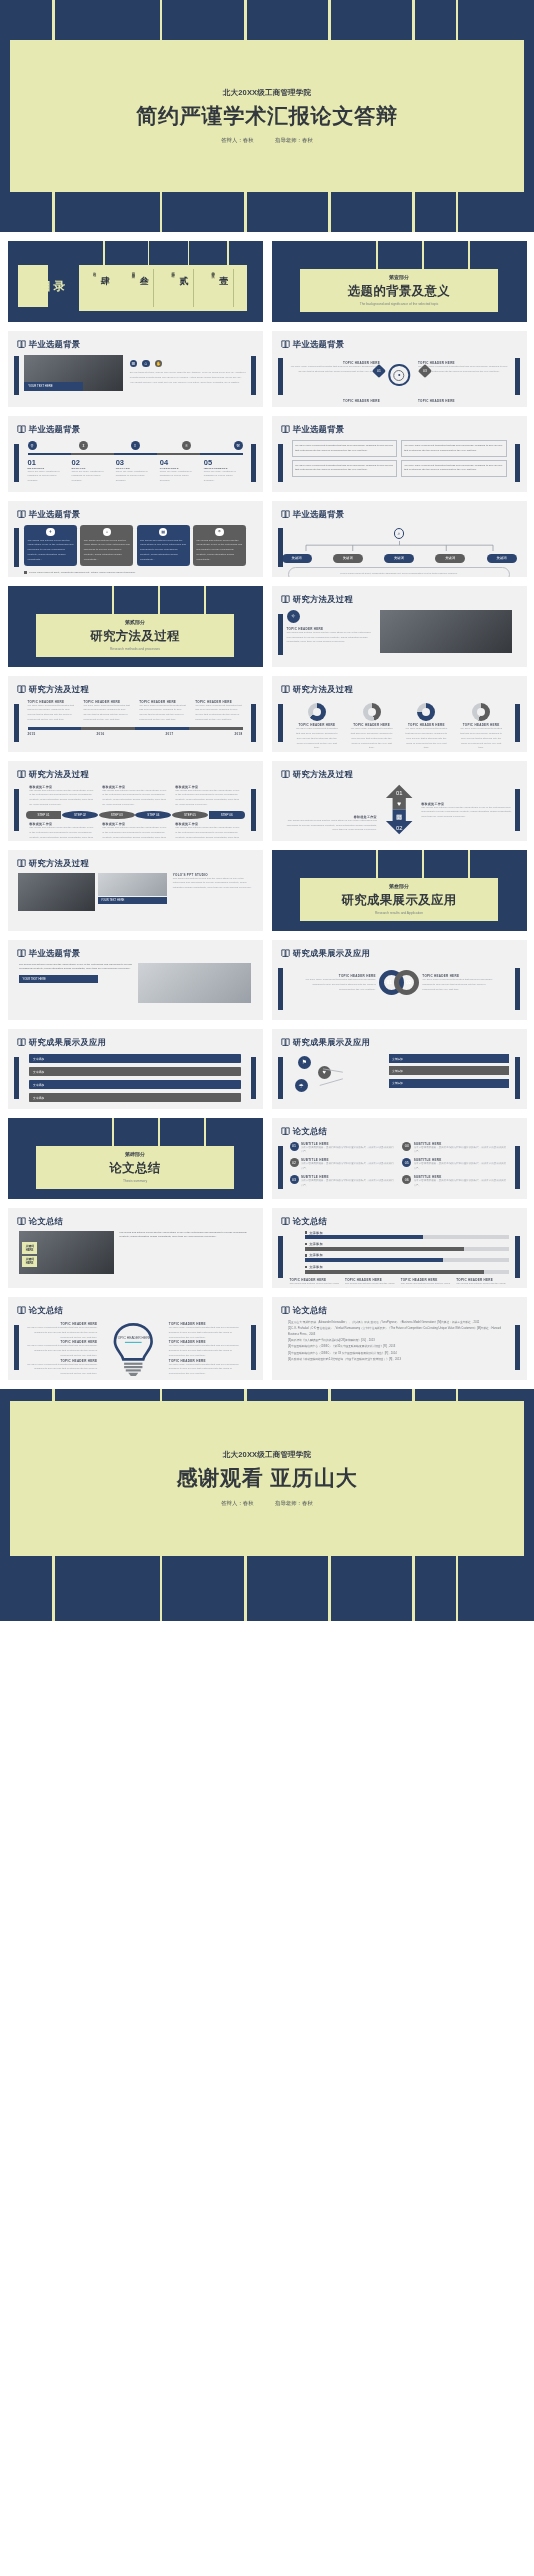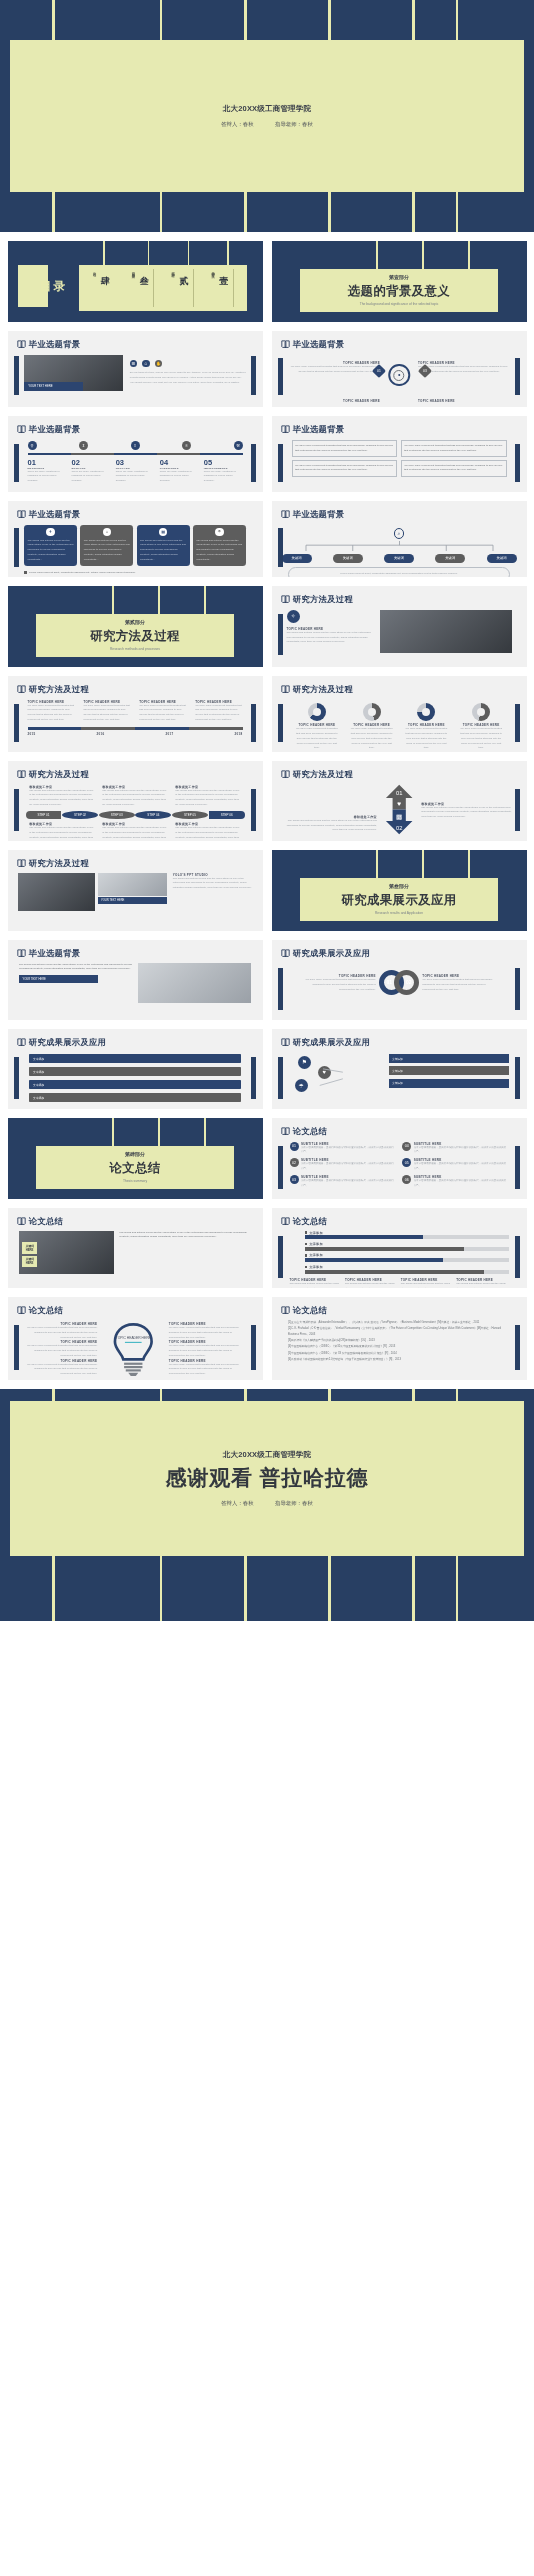--- a/index.html
+++ b/index.html
@@ -104,20 +104,21 @@
       <span style="flex:14"></span>
         <i style="width:2.5px"></i>
       <span style="flex:14"></span>
         <i style="width:2.5px"></i>
       <span style="flex:7"></span>
         <i style="width:2.5px"></i>
       <span style="flex:13"></span>
     </div>
     <div class="panel" style="left:10px; right:10px; top:40px; bottom:40px;">
       <div class="sub">北大20XX级工商管理学院</div>
+      <div class="big">简约严谨学术汇报论文答辩</div>
       <div class="credits">
         <span>答辩人：春秋</span>
         <span>指导老师：春秋</span>
       </div>
     </div>
   </div>
 
   <div class="row" style="margin-top:9px;">
     <div class="slide" style="height:81px;">
       <div class="toc">
@@ -1013,21 +1014,21 @@
       <span style="flex:14"></span>
         <i style="width:2.5px"></i>
       <span style="flex:14"></span>
         <i style="width:2.5px"></i>
       <span style="flex:7"></span>
         <i style="width:2.5px"></i>
       <span style="flex:13"></span>
     </div>
     <div class="panel" style="left:10px; right:10px; top:11.6px; bottom:65px;">
       <div class="sub">北大20XX级工商管理学院</div>
-      <div class="big">感谢观看 普拉哈拉德</div>
+      <div class="big">感谢观看 亚历山大</div>
       <div class="credits">
         <span>答辩人：春秋</span>
         <span>指导老师：春秋</span>
       </div>
     </div>
   </div>
 
 </div>
 
 

